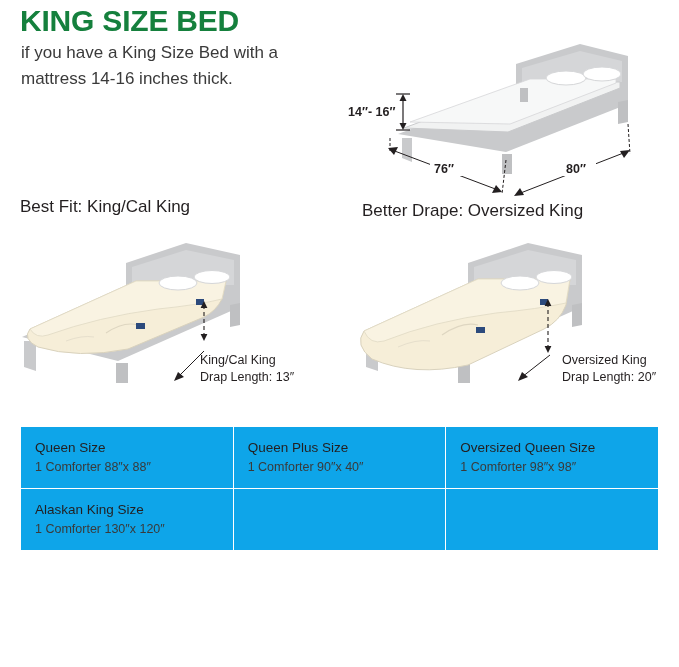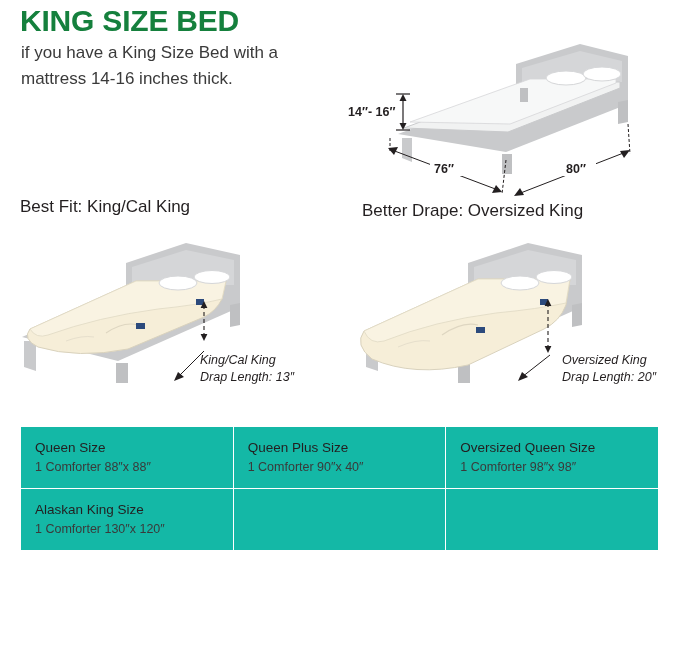--- a/index.html
+++ b/index.html
@@ -70,21 +70,20 @@
     left: 350px;
     top: 225px;
     width: 330px;
     height: 185px;
   }
 
   
   .callout {
     position: absolute;
     font-size: 12.5px;
-    font-style: italic;
     color: #231f20;
     line-height: 1.35;
     white-space: nowrap;
   }
   #bestfit-callout { left: 200px; top: 352px; }
   #betterdrape-callout { left: 562px; top: 352px; }
 
   
   #size-table {
     position: absolute;
@@ -95,21 +94,21 @@
     table-layout: fixed;
   }
   #size-table td {
     width: 33.33%;
     padding: 13px 14px 14px 14px;
     vertical-align: top;
     border: 1px solid #ffffff;
     background: #f3f3f3;
   }
   #size-table tr.alt td {
-    background: #14b8a6;
+    background: #0ea5e9;
   }
   #size-table td.empty {
     background: #ffffff;
   }
   .cell-title {
     font-size: 13.5px;
     color: #231f20;
     margin-bottom: 5px;
   }
   .cell-sub {

